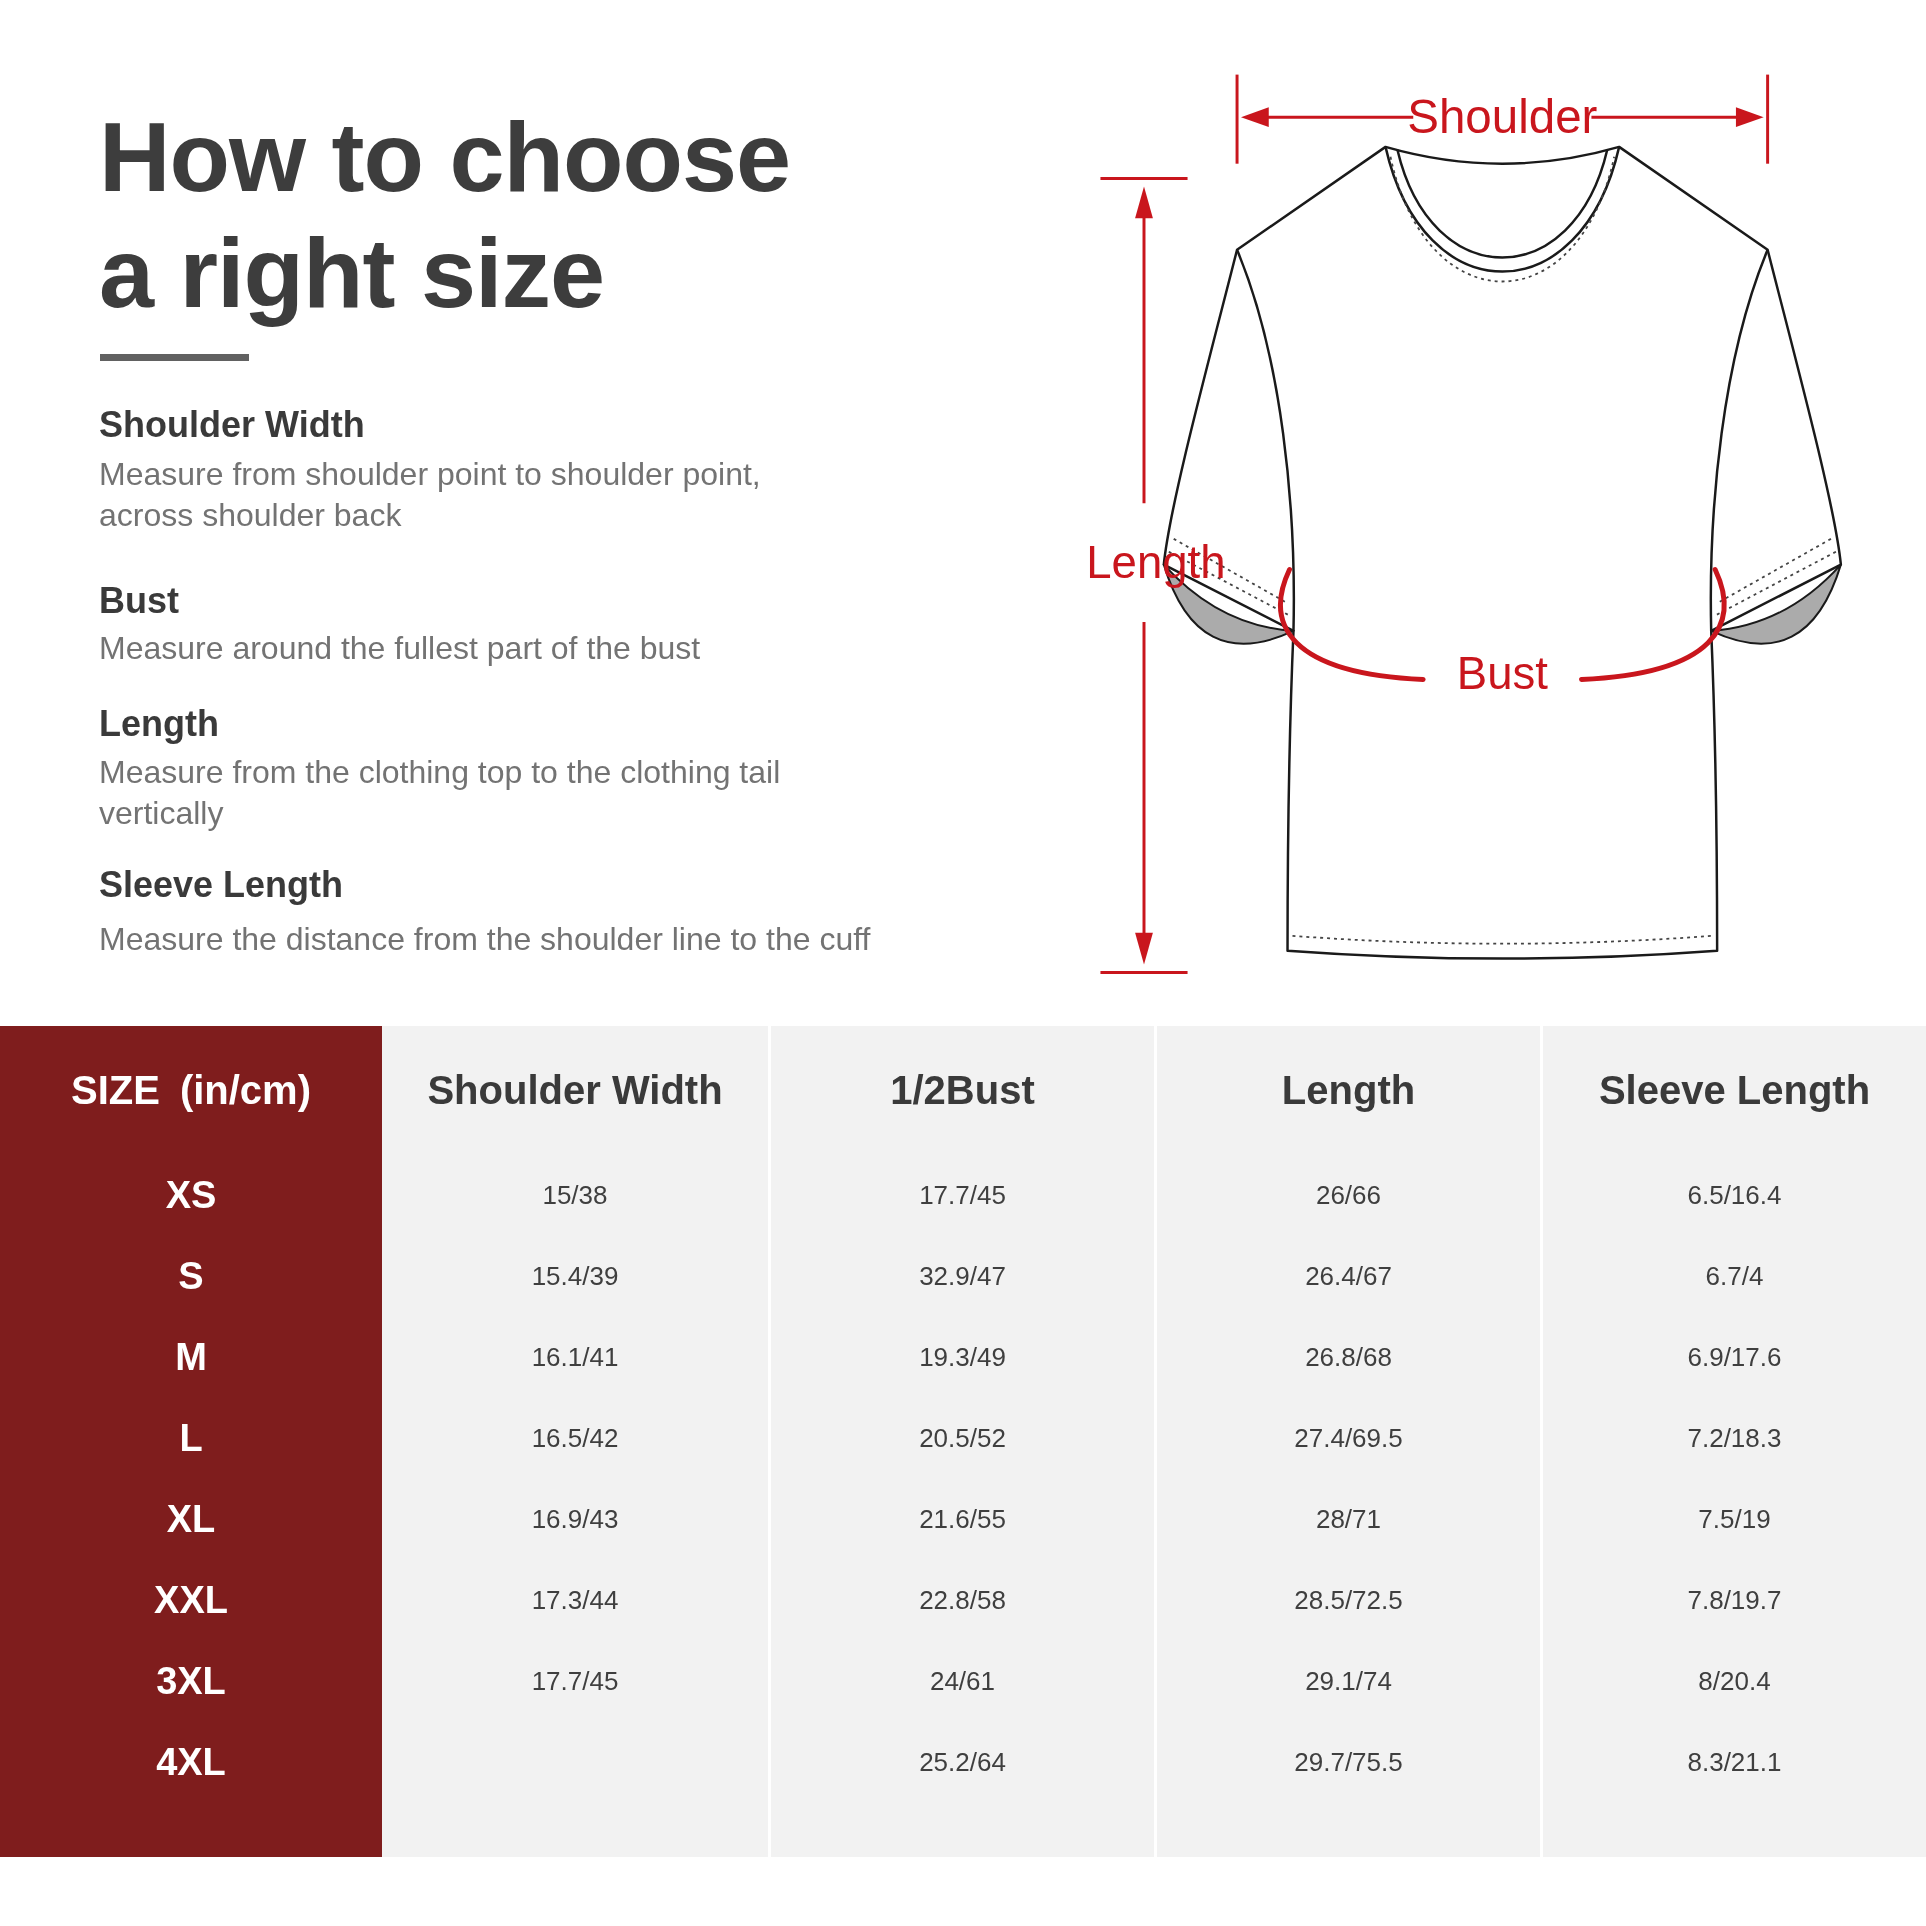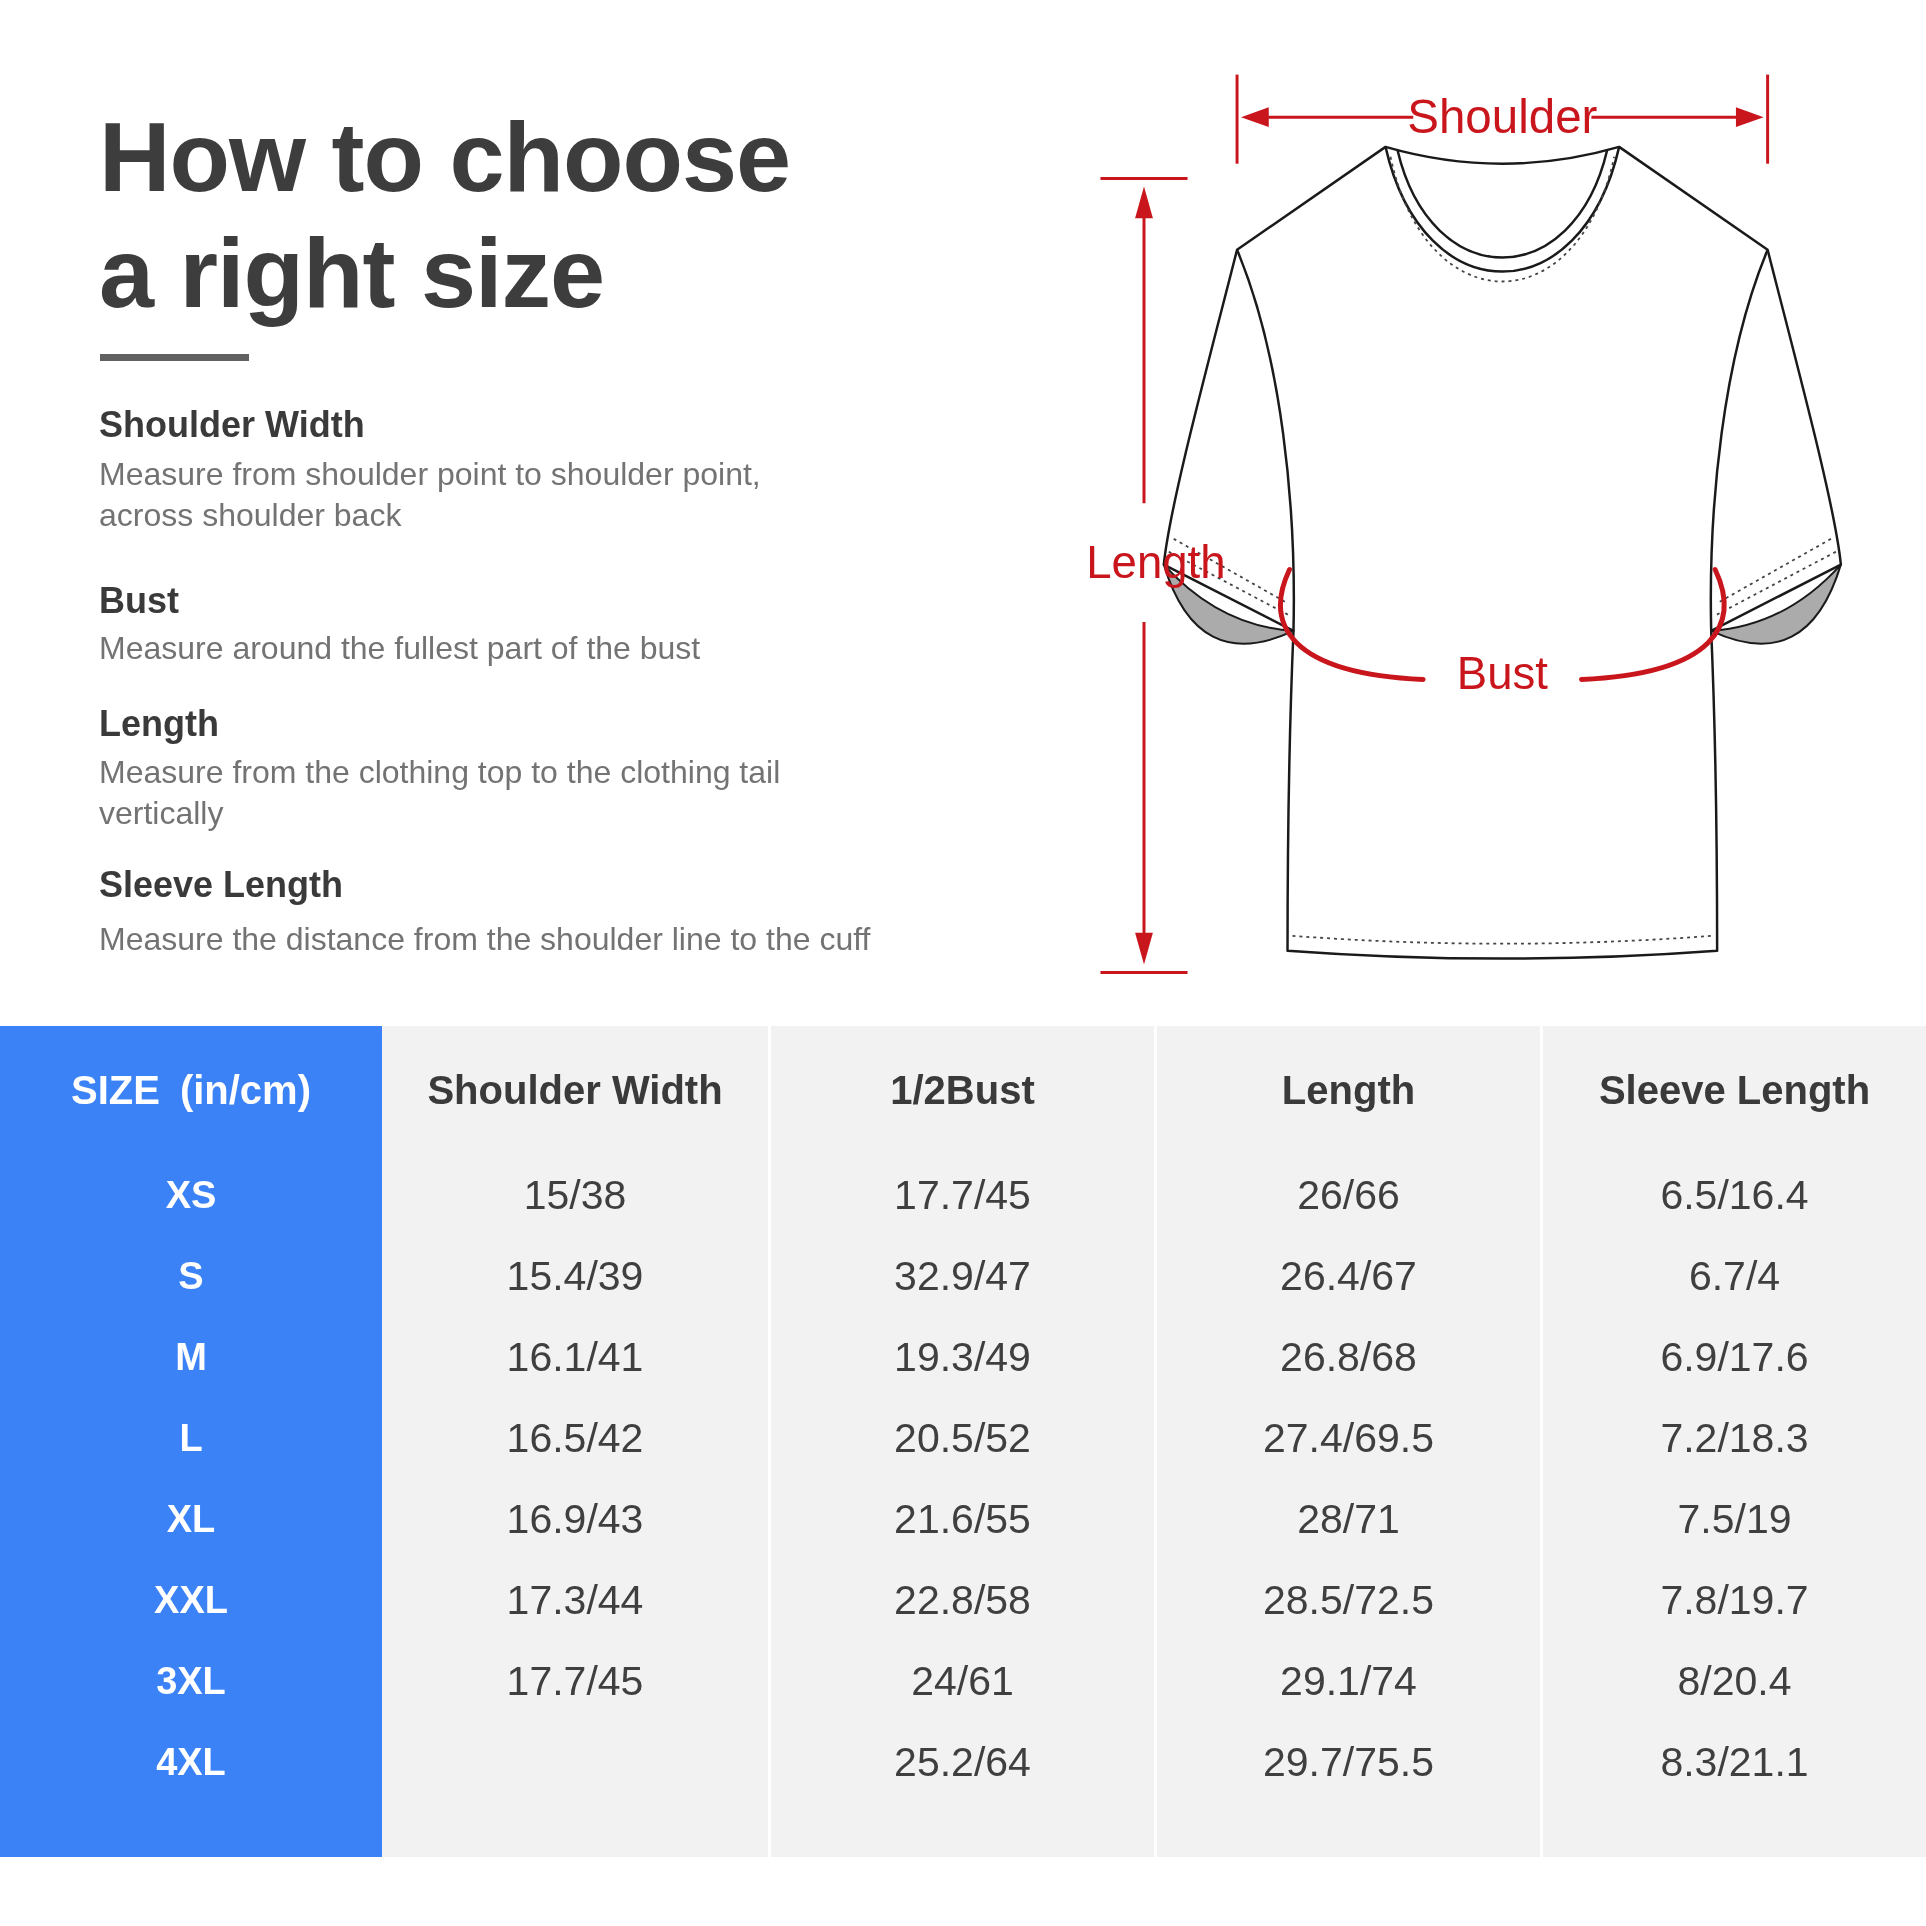--- a/index.html
+++ b/index.html
@@ -27,29 +27,29 @@
   .h-le{top:703px}.p-le{top:752px}
   .h-sl{top:864px}.p-sl{top:919px}
   
   .diagram{position:absolute;left:851px;top:30px;width:1075px;height:990px;}
   
   .size-table{
     position:absolute;left:0;top:1026px;width:1927px;height:831px;
     display:flex;flex-direction:row;
   }
   .tcol{display:flex;flex-direction:column;box-sizing:border-box;}
-  .tcol.dark{width:382px;background:#3b82f6;}
+  .tcol.dark{width:382px;background:#7f1d1d;}
   .tcol.light{width:386px;background:#f2f2f2;}
   .tcol.divided{border-left:3px solid #ffffff;}
   .tcell{height:81px;display:flex;align-items:center;justify-content:center;}
   .thead{height:129px;display:flex;align-items:center;justify-content:center;
     font-size:40px;font-weight:bold;color:#3a3a3a;white-space:nowrap;}
   .tcol.dark .thead{color:#ffffff;}
   .size-label{font-size:38px;font-weight:bold;color:#ffffff;}
-  .tval{font-size:41px;color:#3f3f3f;}
+  .tval{font-size:26px;color:#3f3f3f;}
 </style>
 </head>
 <body>
 
 <div class="title">
   <div>How to choose</div>
   <div>a right size</div>
 </div>
 <div class="divider"></div>
 

